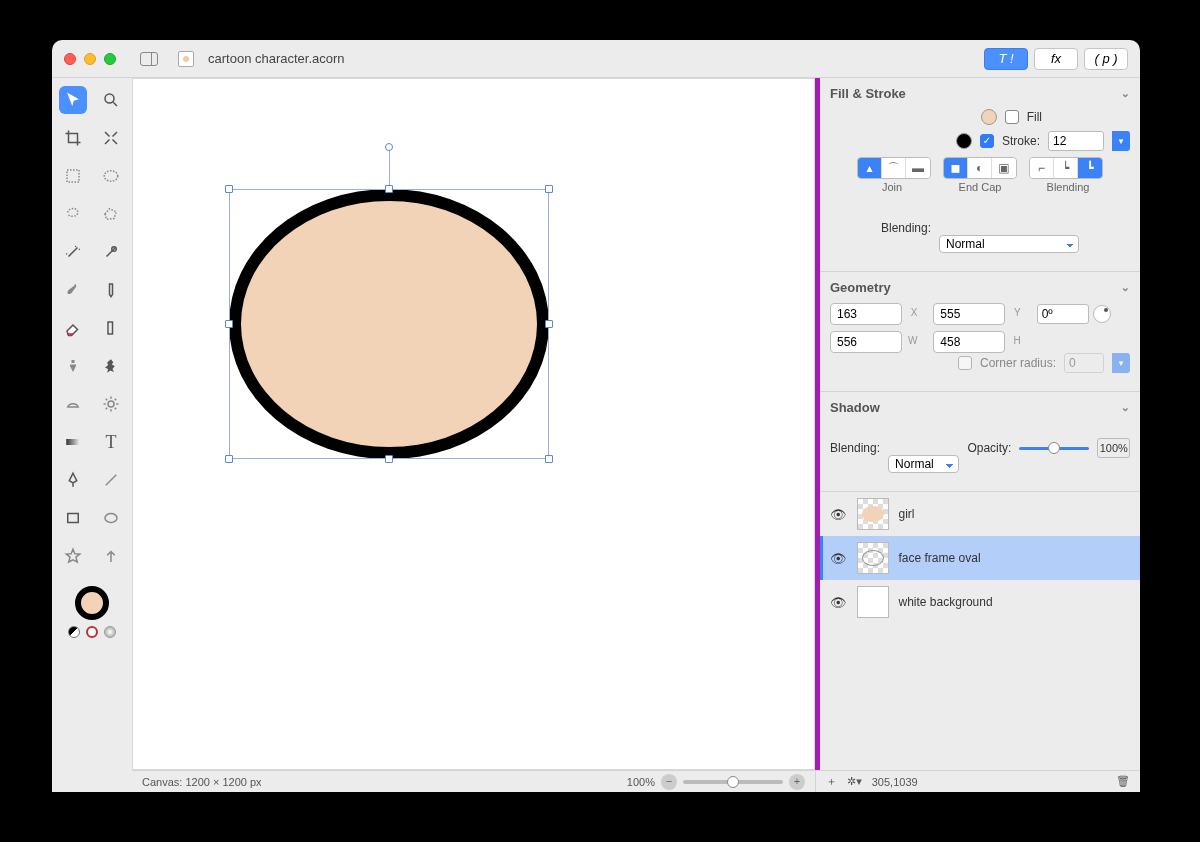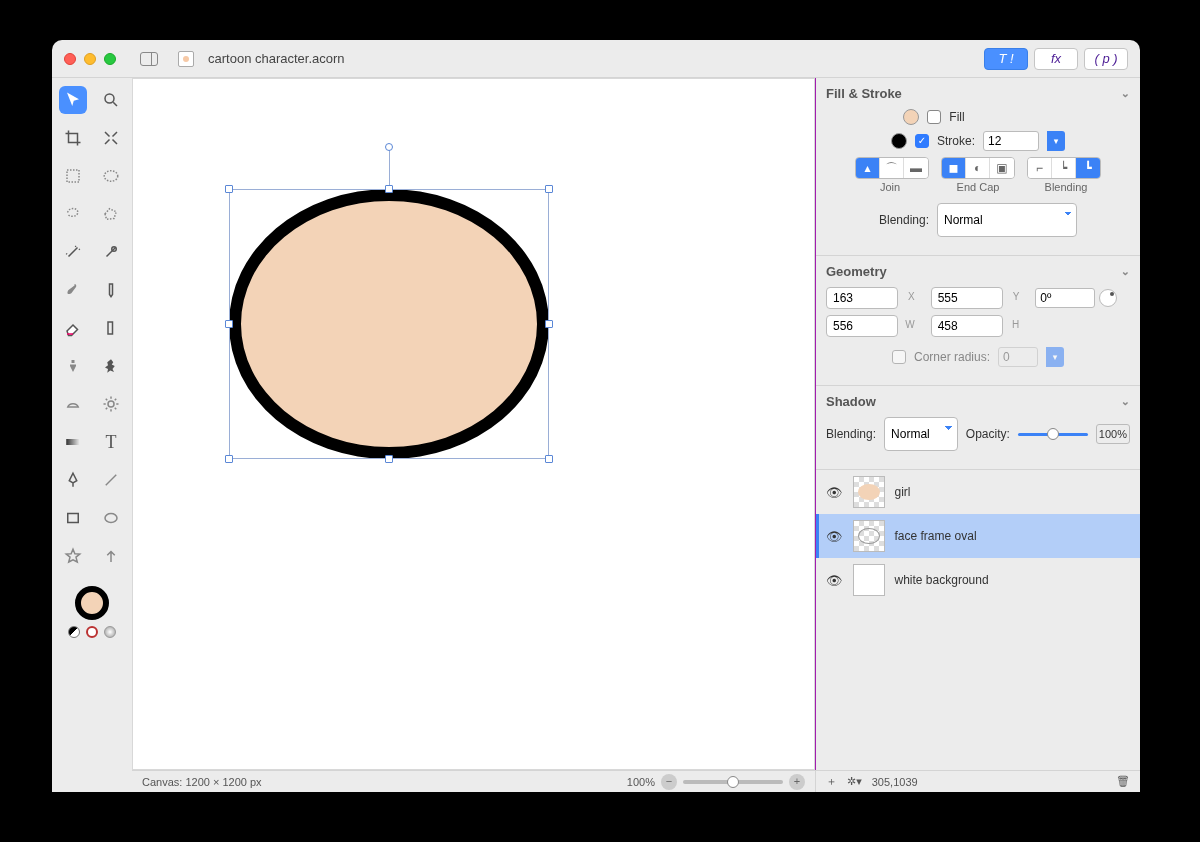--- a/index.html
+++ b/index.html
@@ -20,21 +20,21 @@
 .traffic-dot { width: 12px; height: 12px; border-radius: 50%; }
 .td-close { background: #ff5f57; border: .5px solid #e24238; }
 .td-min { background: #febc2e; border: .5px solid #dfa023; }
 .td-max { background: #28c840; border: .5px solid #1aab2a; }
 .titlebar .sep-icon { width: 18px; height: 14px; border: 1px solid #888; border-radius: 3px; position: relative; margin-left: 16px; }
 .titlebar .sep-icon::after { content:''; position:absolute; right:5px; top:0; bottom:0; width:1px; background:#888; }
 .doc-icon { width:16px; height:16px; margin-left:12px; border:1px solid #aaa; border-radius:2px; background: linear-gradient(#fff,#fff); position:relative;}
 .doc-icon::after { content:''; position:absolute; inset:4px; background:#f6c9a6; border-radius:50%; }
 .title { font-size: 13px; color:#444; margin-left:6px; }
 .titlebar-right { margin-left:auto; display:flex; gap:6px;}
-.tbar-btn { height:22px; min-width:44px; border-radius:4px; border:1px solid #c5c5c5; background:#fff; display:flex; align-items:center; justify-content:center; font-size:13px; font-style:italic; color:#4c1d95; }
+.tbar-btn { height:22px; min-width:44px; border-radius:4px; border:1px solid #c5c5c5; background:#fff; display:flex; align-items:center; justify-content:center; font-size:13px; font-style:italic; color:#000000; }
 .tbar-btn.active { background:#4a90ff; border-color:#3a7fe8; color:#fff; }
 
 .toolbox {
   grid-column: 1; grid-row: 2 / 4;
   background: #ececec; padding: 8px 6px;
   display: grid; grid-template-columns: 28px 28px; gap: 10px 10px; align-content: start; justify-content: center;
 }
 .tool {
   width:28px; height:28px; display:flex; align-items:center; justify-content:center;
   border-radius:6px; font-size:16px; color:#555; cursor:pointer;
@@ -54,44 +54,44 @@
 .canvas-area {
   grid-column:2; grid-row:2; background:#fff; position:relative; border:1px solid #d8d8d8; margin: 0;
   overflow:hidden;
 }
 .artboard { position:absolute; inset:0; background:#fff; }
 .sel-rect { position:absolute; border:1px solid #9aaed6; }
 .handle { position:absolute; width:8px; height:8px; background:#fff; border:1px solid #5a87d6; border-radius:1px; }
 .handle.round{border-radius:50%;}
 
 .inspector {
-  grid-column:3; grid-row:2; background:#ececec; border-left:1px solid #a21caf;
+  grid-column:3; grid-row:2; background:#ececec; border-left:5px solid #a21caf;
   font-size:12px; color:#333; overflow:auto;
 }
 .section { border-bottom:1px solid #d4d4d4; padding:8px 10px 12px; }
 .sec-header { display:flex; justify-content:space-between; font-weight:600; font-size:13px; color:#555; margin-bottom:8px; align-items:center;}
 .sec-header .chev { color:#888; font-size:11px;}
 .row { display:flex; align-items:center; gap:8px; margin:6px 0; }
-.row.right { justify-content:center; }
+.row.right { justify-content:flex-end; }
 .swatch { width:16px; height:16px; border-radius:50%; border:1px solid #999; }
 .swatch.fill { background:#f3d3b7;}
 .swatch.stroke{ background:#000; }
 .checkbox { width:14px; height:14px; border:1px solid #888; border-radius:3px; background:#fff; display:inline-flex; align-items:center; justify-content:center; }
 .checkbox.checked{ background:#2f7bff; border-color:#2f7bff; color:#fff; font-size:10px; line-height:1;}
 .checkbox.checked::after{content:'✓';}
 input.num { width:56px; height:20px; border:1px solid #bbb; border-radius:3px; padding:0 4px; font-size:12px; }
 .step-btn { width:18px; height:20px; background:#3b82f6; border:none; border-radius:0 3px 3px 0; color:#fff; font-size:9px; }
 .seg { display:flex; border:1px solid #bbb; border-radius:4px; overflow:hidden; height:22px; }
 .seg button { border:none; background:#fff; width:24px; display:flex; align-items:center; justify-content:center; color:#666; border-right:1px solid #ddd; font-size:12px;}
 .seg button:last-child{border-right:none;}
 .seg button.on{ background:#3b82f6; color:#fff;}
 .seg-row { display:flex; gap:12px; justify-content:center; margin:6px 0 2px;}
 .seg-lbl { display:flex; gap:12px; justify-content:center; font-size:11px; color:#666; }
 .seg-lbl span { width: 76px; text-align: center; }
-select.combo { height:34px; border:1px solid #bbb; border-radius:4px; background:#fff; font-size:12px; padding:0 16px 0 6px; appearance:none; background-image: linear-gradient(45deg, transparent 50%, #3b82f6 50%), linear-gradient(135deg, #3b82f6 50%, transparent 50%); background-position: right 8px top 8px, right 4px top 8px; background-size: 4px 4px; background-repeat:no-repeat;}
+select.combo { height:18px; border:1px solid #bbb; border-radius:4px; background:#fff; font-size:12px; padding:0 16px 0 6px; appearance:none; background-image: linear-gradient(45deg, transparent 50%, #3b82f6 50%), linear-gradient(135deg, #3b82f6 50%, transparent 50%); background-position: right 8px top 8px, right 4px top 8px; background-size: 4px 4px; background-repeat:no-repeat;margin-top:32px;}
 .grid2 { display:grid; grid-template-columns: 1fr 1fr 1fr; gap:6px 10px; align-items:center;}
 .inp-pair { position:relative; }
 .inp-pair input { width:72px; height:22px; border:1px solid #bbb; border-radius:4px; padding:0 18px 0 6px; font-size:12px;}
 .inp-pair span { position:absolute; right:6px; top:4px; font-size:10px; color:#999;}
 .rot-knob { width:18px; height:18px; border-radius:50%; border:1px solid #bbb; background:#fff; position:relative;}
 .rot-knob::after{content:''; position:absolute; width:4px;height:4px; background:#555; border-radius:50%; right:2px; top:2px;}
 .slider { -webkit-appearance:none; appearance:none; height:3px; background:#3b82f6; border-radius:2px; width:70px; }
 .slider::-webkit-slider-thumb{-webkit-appearance:none;width:12px;height:12px;border-radius:50%;background:#fff;border:1px solid #888;}
 .opac-box{ width:42px; height:20px; border:1px solid #bbb; border-radius:3px; font-size:11px; text-align:center; display:flex; align-items:center; justify-content:center;}
 
@@ -360,28 +360,28 @@
 
     <div class="section">
       <div class="sec-header">
         <span>Geometry</span>
         <span class="chev">⌄</span>
       </div>
       <div class="grid2">
         <div class="inp-pair"><input value="163" style=""><span>X</span></div>
         <div class="inp-pair"><input value="555" style=""><span>Y</span></div>
         <div style="display:flex;gap:4px;align-items:center">
-          <input class="num" style="width: 60px;" value="0º">
+          <input class="num" style="width: 52px;" value="0º">
           <div class="rot-knob"></div>
         </div>
         <div class="inp-pair"><input value="556" style=""><span>W</span></div>
         <div class="inp-pair"><input value="458" style=""><span>H</span></div>
         <div></div>
       </div>
-      <div class="row right" style="margin-top:10px; opacity:.55;">
+      <div class="row right" style="margin-top:0; opacity:.55;">
         <span class="checkbox"></span>
         <span>Corner radius:</span>
         <input class="num" style="width: 40px;" disabled="" value="0">
         <button class="step-btn">▾</button>
       </div>
     </div>
 
     <div class="section">
       <div class="sec-header">
         <span>Shadow</span>

